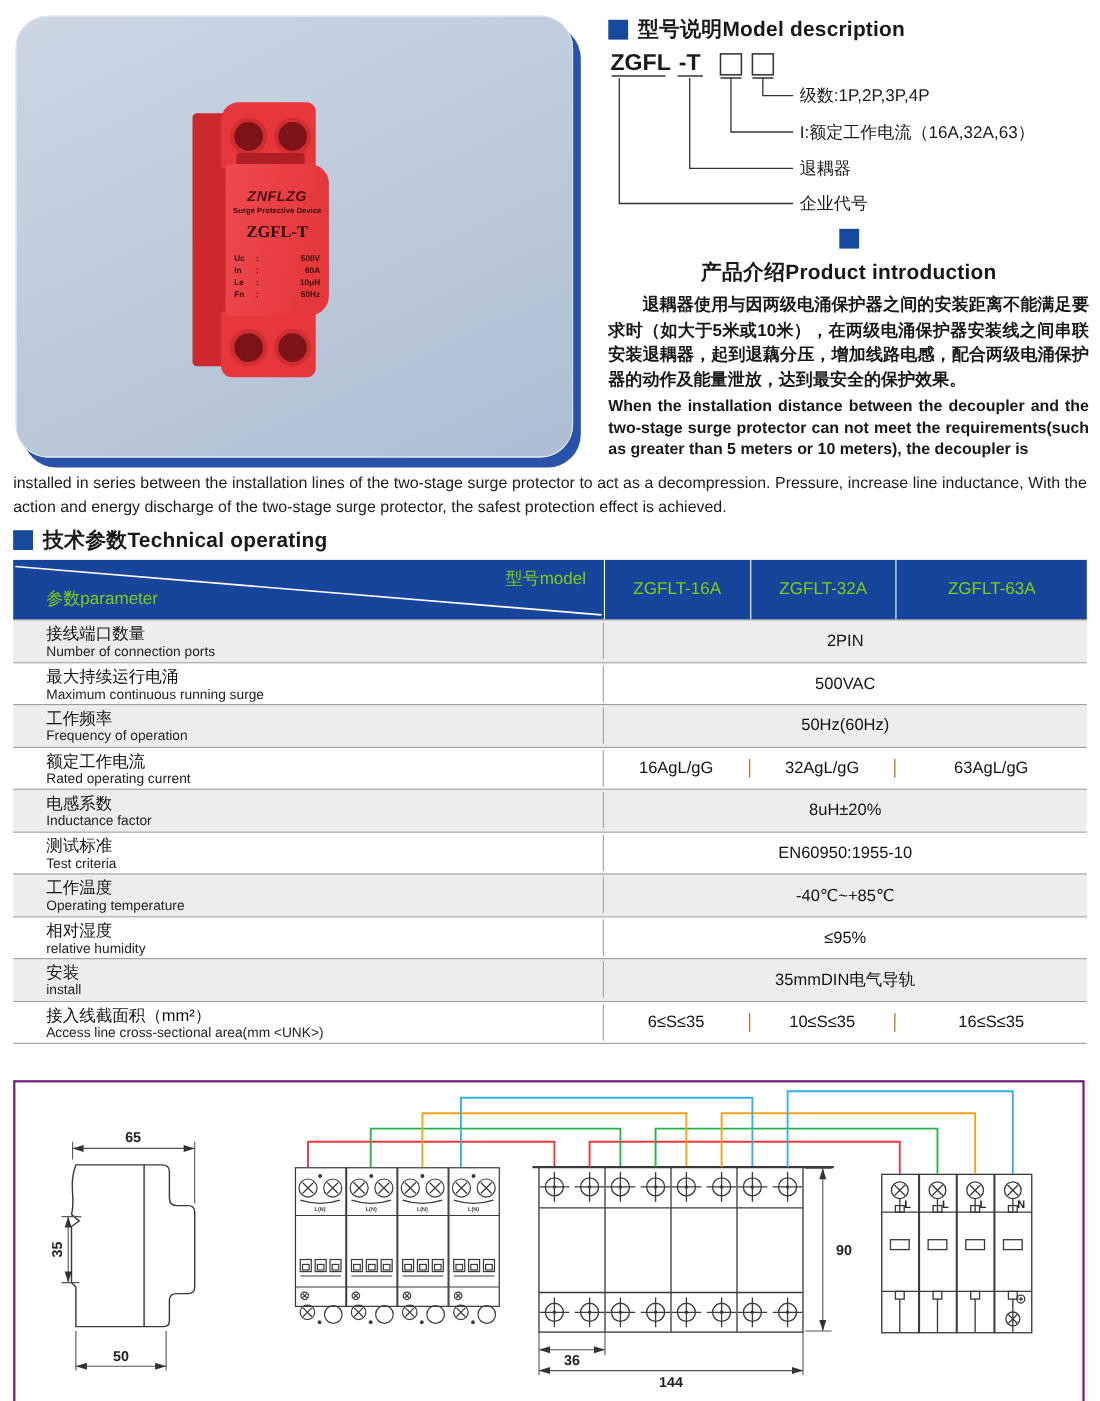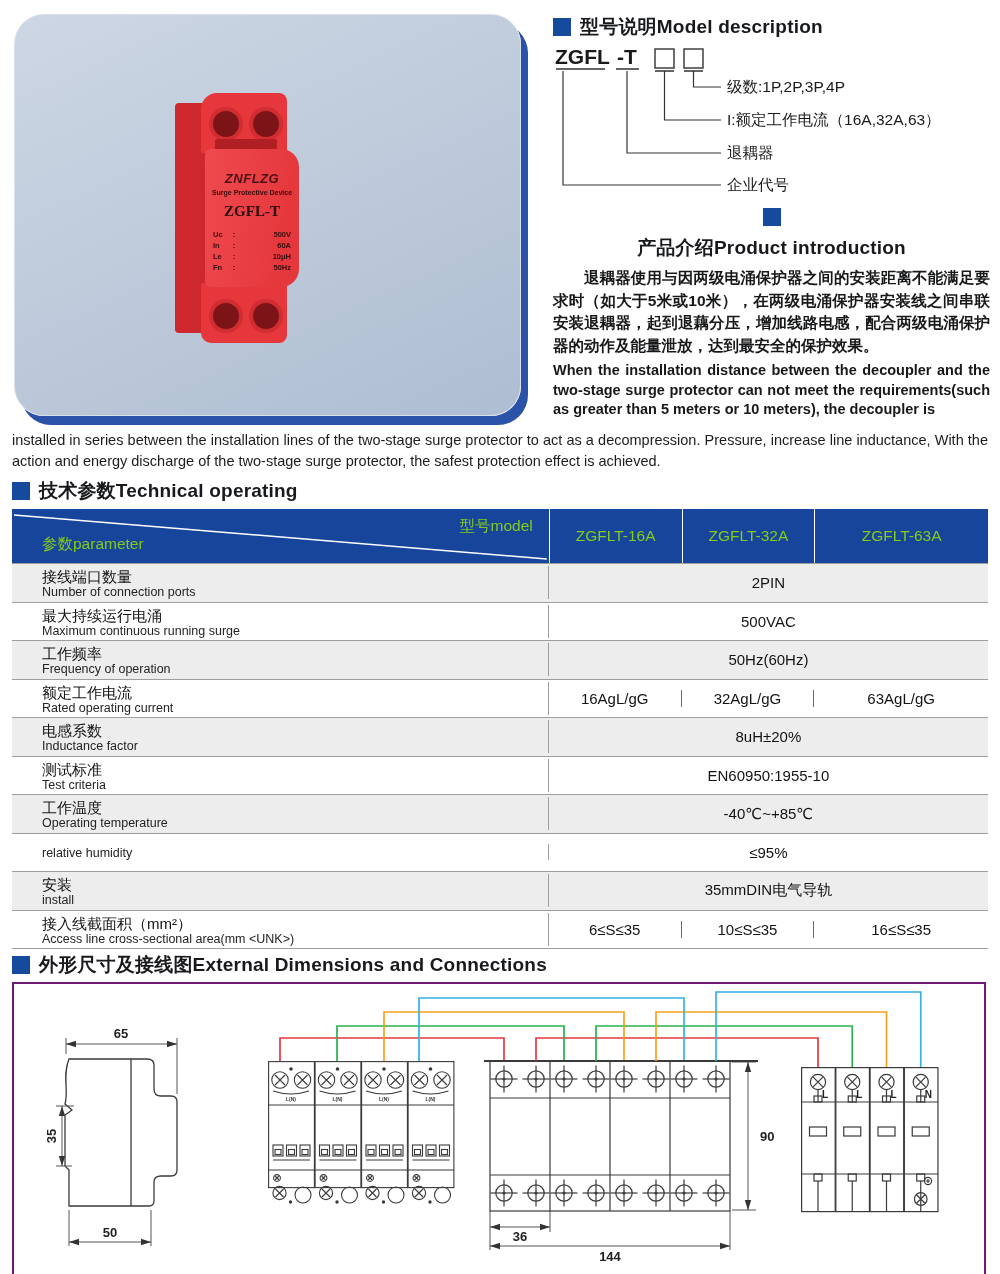--- a/index.html
+++ b/index.html
@@ -221,20 +221,21 @@
       </div>
       <div class="t-row">
         <div class="t-label">
             <div class="t-zh">工作温度</div>
             <div class="t-en">Operating temperature</div>
           </div>
         <div class="t-val merged">-40℃~+85℃</div>
       </div>
       <div class="t-row">
         <div class="t-label">
+            <div class="t-zh">相对湿度</div>
             <div class="t-en">relative humidity</div>
           </div>
         <div class="t-val merged">≤95%</div>
       </div>
       <div class="t-row">
         <div class="t-label">
             <div class="t-zh">安装</div>
             <div class="t-en">install</div>
           </div>
         <div class="t-val merged">35mmDIN电气导轨</div>
@@ -244,24 +245,20 @@
             <div class="t-zh">接入线截面积（mm²）</div>
             <div class="t-en">Access line cross-sectional area(mm &lt;UNK&gt;)</div>
           </div>
         <div class="t-val c1">6≤S≤35</div>
         <div class="t-val c2">10≤S≤35</div>
         <div class="t-val c3">16≤S≤35</div>
       </div>
     </div>
   </div>
 
-  <div class="section-title ext-title">
-    <span class="sq"></span>
-    <span>外形尺寸及接线图External Dimensions and Connections</span>
-  </div>
 
   <div class="diagram-box">
     <svg width="970" height="284" viewBox="0 0 970 284">
       <defs>
         <g id="g-breaker" fill="none" stroke="#3a3a3a" stroke-width="1.1">
           <rect x="0.6" y="0.6" width="45.8" height="126"></rect>
           <g transform="translate(12,19)">
               <circle r="8.2"></circle>
               <path d="M-5,-5 L5,5 M-5,5 L5,-5"></path>
             </g>

